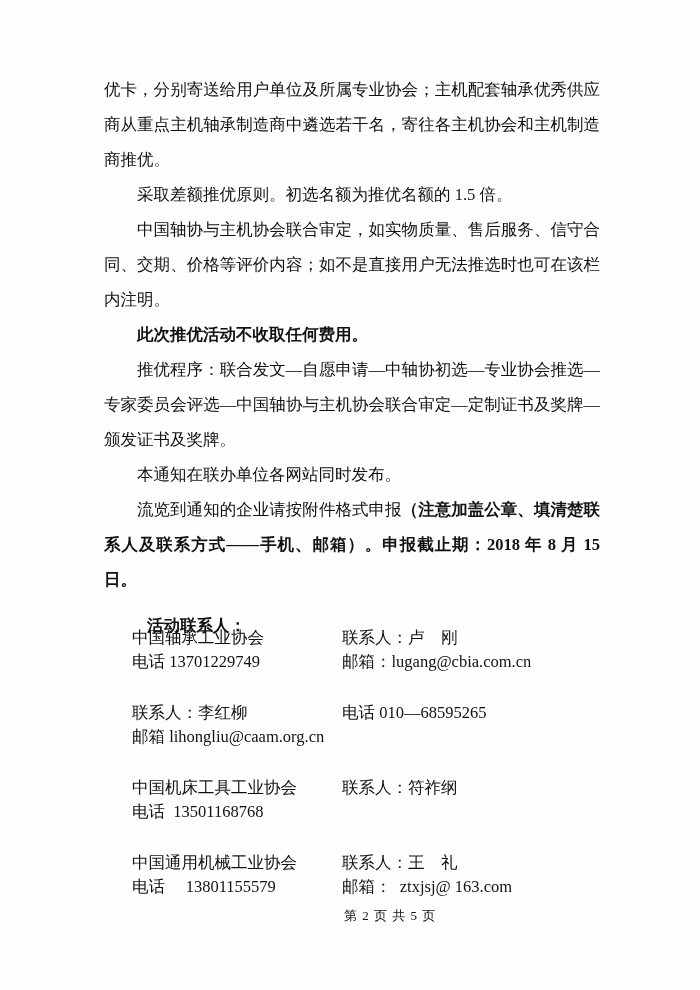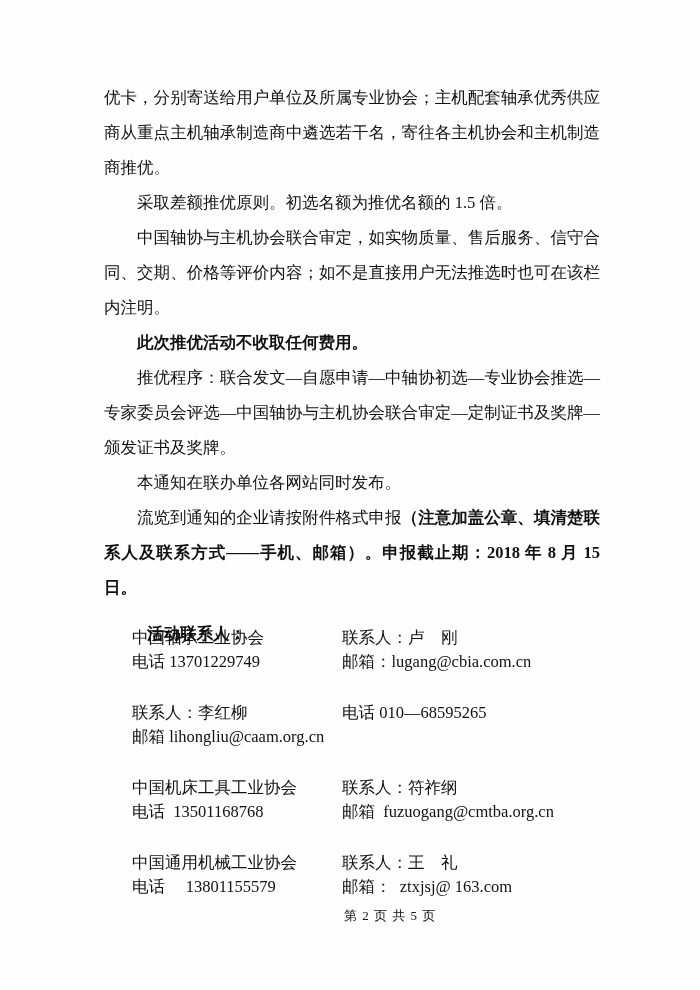--- a/index.html
+++ b/index.html
@@ -12,21 +12,21 @@
     width: 700px;
     height: 990px;
     background: #fefefe;
     font-family: "Liberation Serif", "DejaVu Serif", serif;
     color: #111;
     overflow: hidden;
   }
   .body-text {
     position: absolute;
     left: 104px;
-    top: 80px;
+    top: 72px;
     width: 496px;
     font-size: 16.5px;
     line-height: 35px;
     text-align: justify;
   }
   .para {
     margin: 0;
     text-indent: 2em;
   }
   .para.no-indent { text-indent: 0; }
@@ -97,21 +97,20 @@
     <div class="contact-group">
       <div class="contact-cell">联系人：李红柳</div>
       <div class="contact-cell">电话 010—68595265</div>
       <div class="contact-cell">邮箱 lihongliu@caam.org.cn</div>
     </div>
 
     <div class="contact-group">
       <div class="contact-cell">中国机床工具工业协会</div>
       <div class="contact-cell">联系人：符祚纲</div>
       <div class="contact-cell">电话  13501168768</div>
-      <div class="contact-cell">邮箱  fuzuogang@cmtba.org.cn</div>
     </div>
 
     <div class="contact-group">
       <div class="contact-cell">中国通用机械工业协会</div>
       <div class="contact-cell">联系人：王　礼</div>
       <div class="contact-cell">电话　 13801155579</div>
       <div class="contact-cell">邮箱：  ztxjsj@ 163.com</div>
     </div>
 
   </div>

